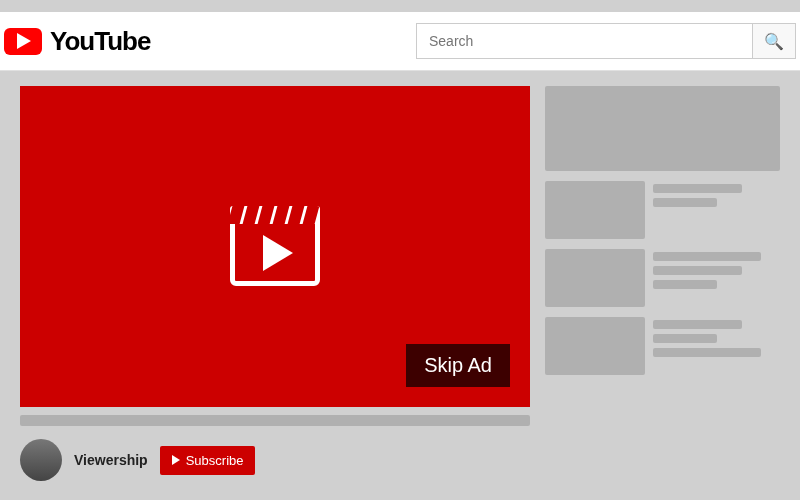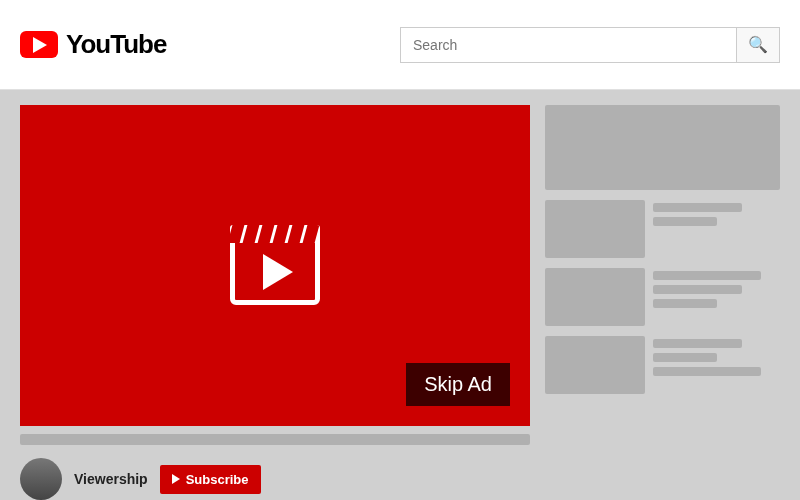--- a/index.html
+++ b/index.html
@@ -7,26 +7,27 @@
     body {
       width: 800px;
       height: 500px;
       background: #d0d0d0;
       font-family: 'Arial', sans-serif;
       overflow: hidden;
     }
 
     .header {
       background: #fff;
-      height: 90px;
-      display: flex;
-      align-items: center;
-      padding: 0 20px;
+      height: 59px;
+      display: flex;
+      align-items: center;
+      padding: 0 4px;
       gap: 20px;
       border-bottom: 1px solid #e0e0e0;
+      margin-top: 12px;
     }
 
     .logo-container {
       display: flex;
       align-items: center;
       gap: 8px;
     }
 
     .logo-icon {
       width: 38px;
@@ -205,21 +206,21 @@
       font-weight: 600;
       color: #222;
     }
 
     .subscribe-btn {
       background: #cc0000;
       color: white;
       border: none;
       padding: 7px 12px;
       font-size: 13px;
-      font-weight: 700;
+      font-weight: 400;
       cursor: pointer;
       border-radius: 2px;
       display: flex;
       align-items: center;
       gap: 6px;
     }
 
     .subscribe-play {
       width: 0;
       height: 0;

